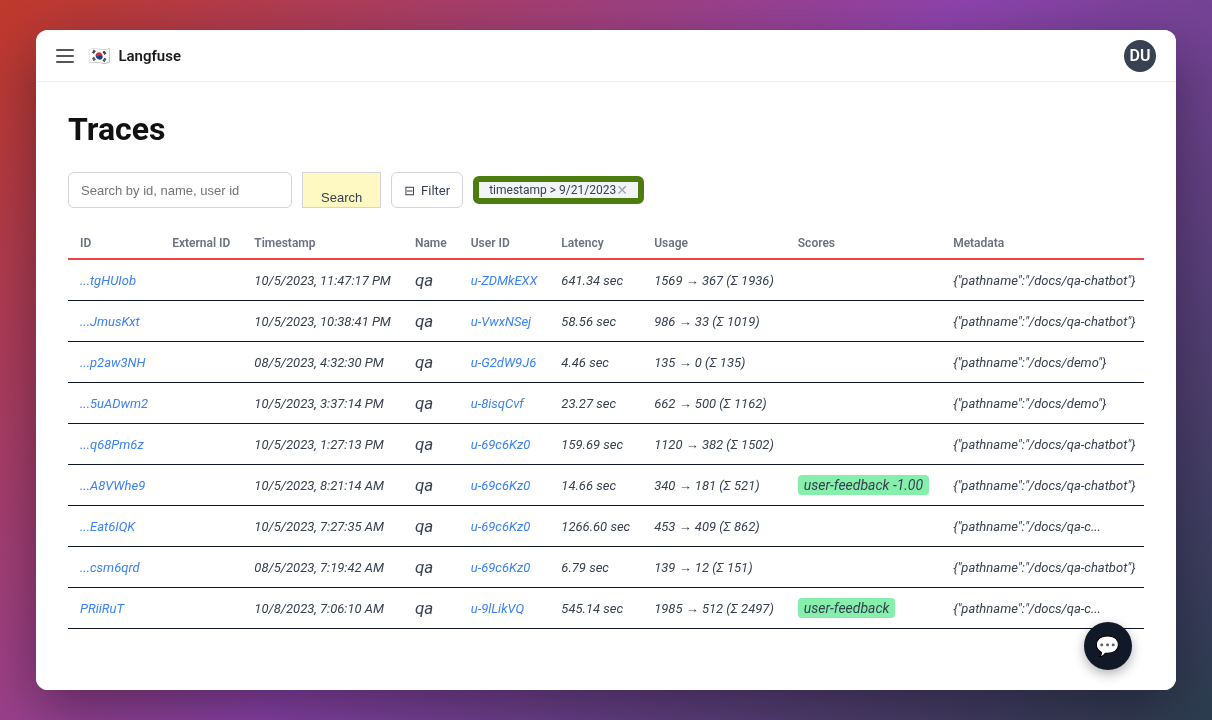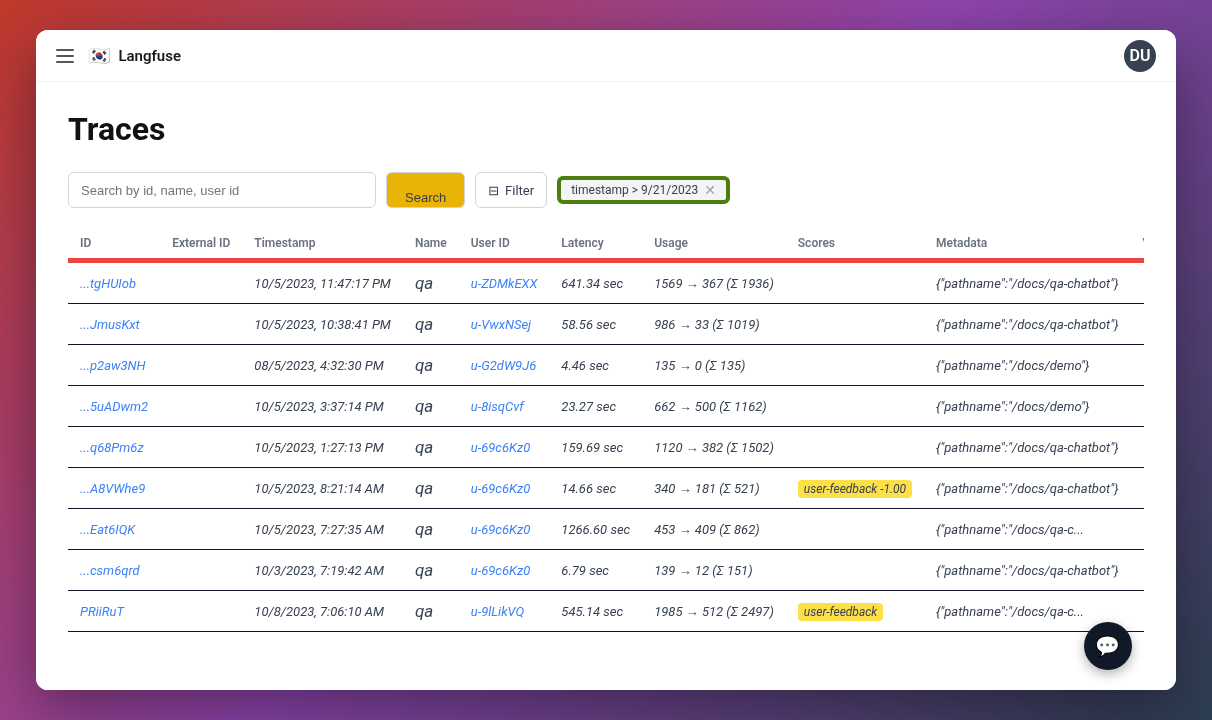--- a/index.html
+++ b/index.html
@@ -103,36 +103,36 @@
 
     
     .search-bar {
       display: flex;
       align-items: center;
       gap: 10px;
       margin-bottom: 20px;
     }
 
     .search-input {
-      width: 308px;
+      width: 224px;
       height: 36px;
       border: 1px solid #d1d5db;
       border-radius: 6px;
       padding: 0 12px;
       font-size: 13px;
       color: #6b7280;
       outline: none;
     }
 
     .search-button {
       height: 36px;
       padding: 17px 18px;
-      background: #eab308;
+      background: #fef9c3;
       border: 1px solid #d1d5db;
-      border-radius: 6px;
+      border-radius: 0;
       font-size: 13px;
       font-weight: 500;
       color: #374151;
       cursor: pointer;
     }
 
     .filter-group {
       display: flex;
       align-items: center;
       gap: 6px;
@@ -145,25 +145,24 @@
       cursor: pointer;
     }
 
     .filter-icon {
       font-size: 13px;
     }
 
     .filter-chip {
       display: flex;
       align-items: center;
-      gap: 6px;
       height: 28px;
       padding: 0 10px;
       background: #f3f4f6;
-      border: 4px solid #4d7c0f;
+      border: 6px solid #4d7c0f;
       border-radius: 6px;
       font-size: 12px;
       color: #374151;
       text-align: center;
     }
 
     .chip-close {
       cursor: pointer;
       color: #9ca3af;
       font-size: 14px;
@@ -176,21 +175,21 @@
       overflow-x: auto;
     }
 
     table {
       width: 100%;
       border-collapse: collapse;
       font-size: 13px;
     }
 
     thead tr {
-      border-bottom: 5px solid #ef4444;
+      border-bottom: 2px solid #ef4444;
     }
 
     thead th {
       text-align: left;
       padding: 8px 12px;
       font-size: 12px;
       font-weight: 600;
       color: #6b7280;
       white-space: nowrap;
       background: #fff;
@@ -212,24 +211,24 @@
       cursor: pointer;
       text-decoration: none;
     }
 
     .badge-qa {
       color: #374151;
       font-size: 17px;
     }
 
     .score-badge {
-      background: #fde047;
+      background: #86efac;
       border-radius: 4px;
       padding: 2px 6px;
-      font-size: 12px;
+      font-size: 14px;
       color: #374151;
       white-space: nowrap;
     }
 
     .chat-button {
       position: fixed;
       bottom: 50px;
       right: 80px;
       width: 48px;
       height: 48px;
@@ -377,21 +376,21 @@
               <td><a class="link-blue">u-69c6Kz0</a></td>
               <td>1266.60 sec</td>
               <td>453 → 409 (Σ 862)</td>
               <td></td>
               <td>{"pathname":"/docs/qa-c...</td>
               <td></td>
             </tr>
             <tr>
               <td><a class="link-blue">...csm6qrd</a></td>
               <td></td>
-              <td>10/3/2023, 7:19:42 AM</td>
+              <td>08/5/2023, 7:19:42 AM</td>
               <td class="badge-qa">qa</td>
               <td><a class="link-blue">u-69c6Kz0</a></td>
               <td>6.79 sec</td>
               <td>139 → 12 (Σ 151)</td>
               <td></td>
               <td>{"pathname":"/docs/qa-chatbot"}</td>
               <td></td>
             </tr>
             <tr>
               <td><a class="link-blue">PRiiRuT</a></td>

